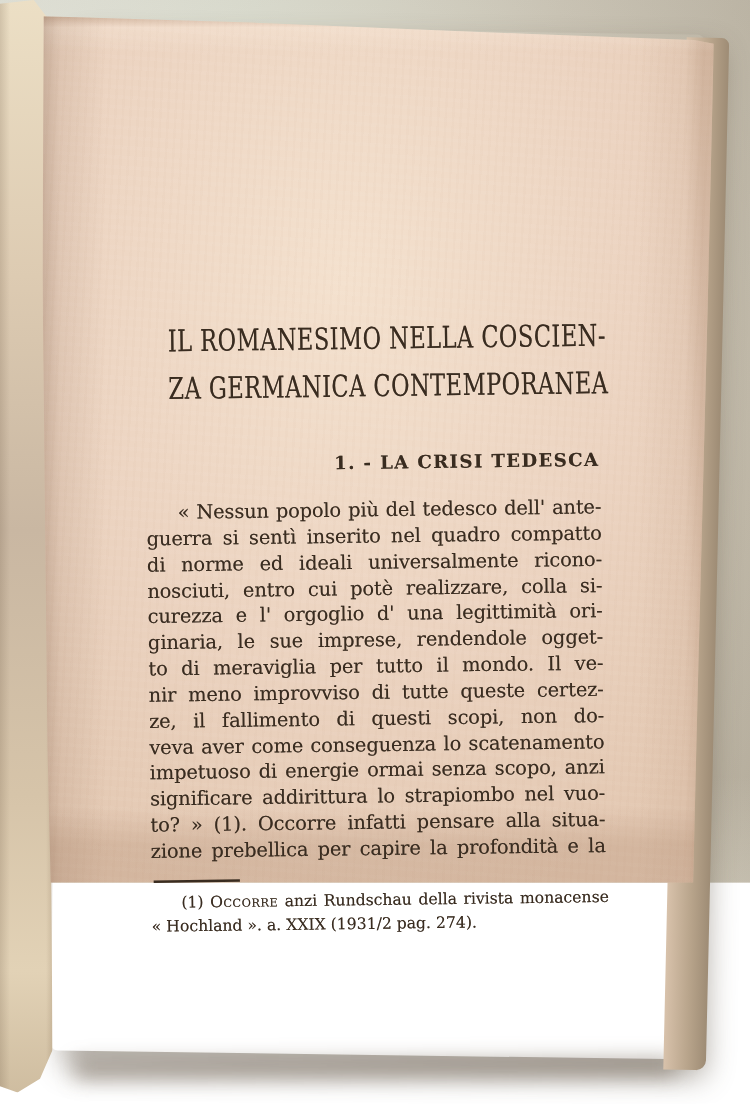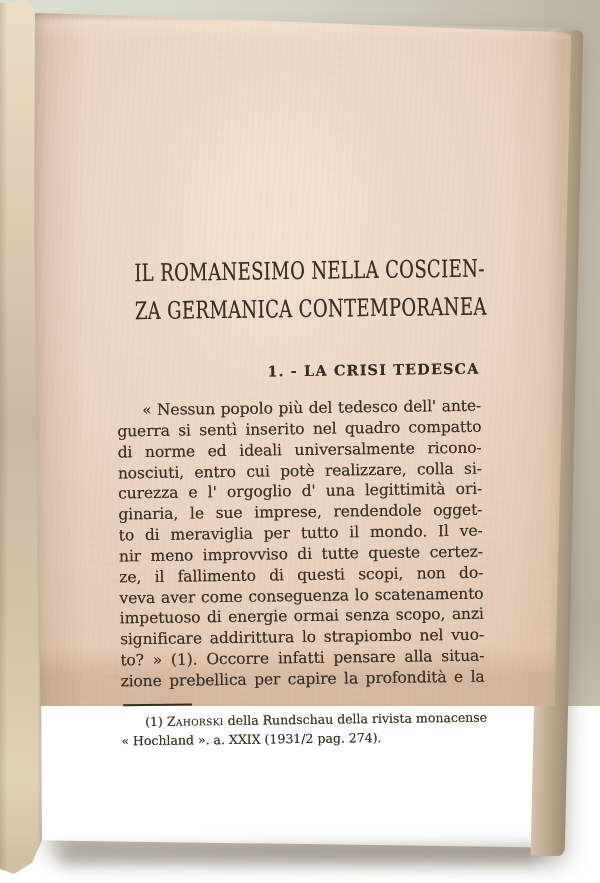--- a/index.html
+++ b/index.html
@@ -158,19 +158,19 @@
         <div class="body-line">veva aver come conseguenza lo scatenamento</div>
         <div class="body-line">impetuoso di energie ormai senza scopo, anzi</div>
         <div class="body-line">significare addirittura lo strapiombo nel vuo-</div>
         <div class="body-line">to? » (1). Occorre infatti pensare alla situa-</div>
         <div class="body-line">zione prebellica per capire la profondità e la</div>
       </div>
 
       <div class="footnote-rule"></div>
 
       <div class="footnote-block">
-        <div class="footnote-line1"><span>(1)</span> <span class="smallcaps">Zahorski</span> <span>della</span> <span class="italic">Rundschau</span> <span>della rivista monacense</span></div>
+        <div class="footnote-line1"><span>(1)</span> <span class="smallcaps">Occorre</span> <span>anzi</span> <span class="italic">Rundschau</span> <span>della rivista monacense</span></div>
         <div class="footnote-line2">« Hochland ». a. XXIX (1931/2 pag. 274).</div>
       </div>
 
     </div>
   </div>
 </div>
 
 </body></html>

